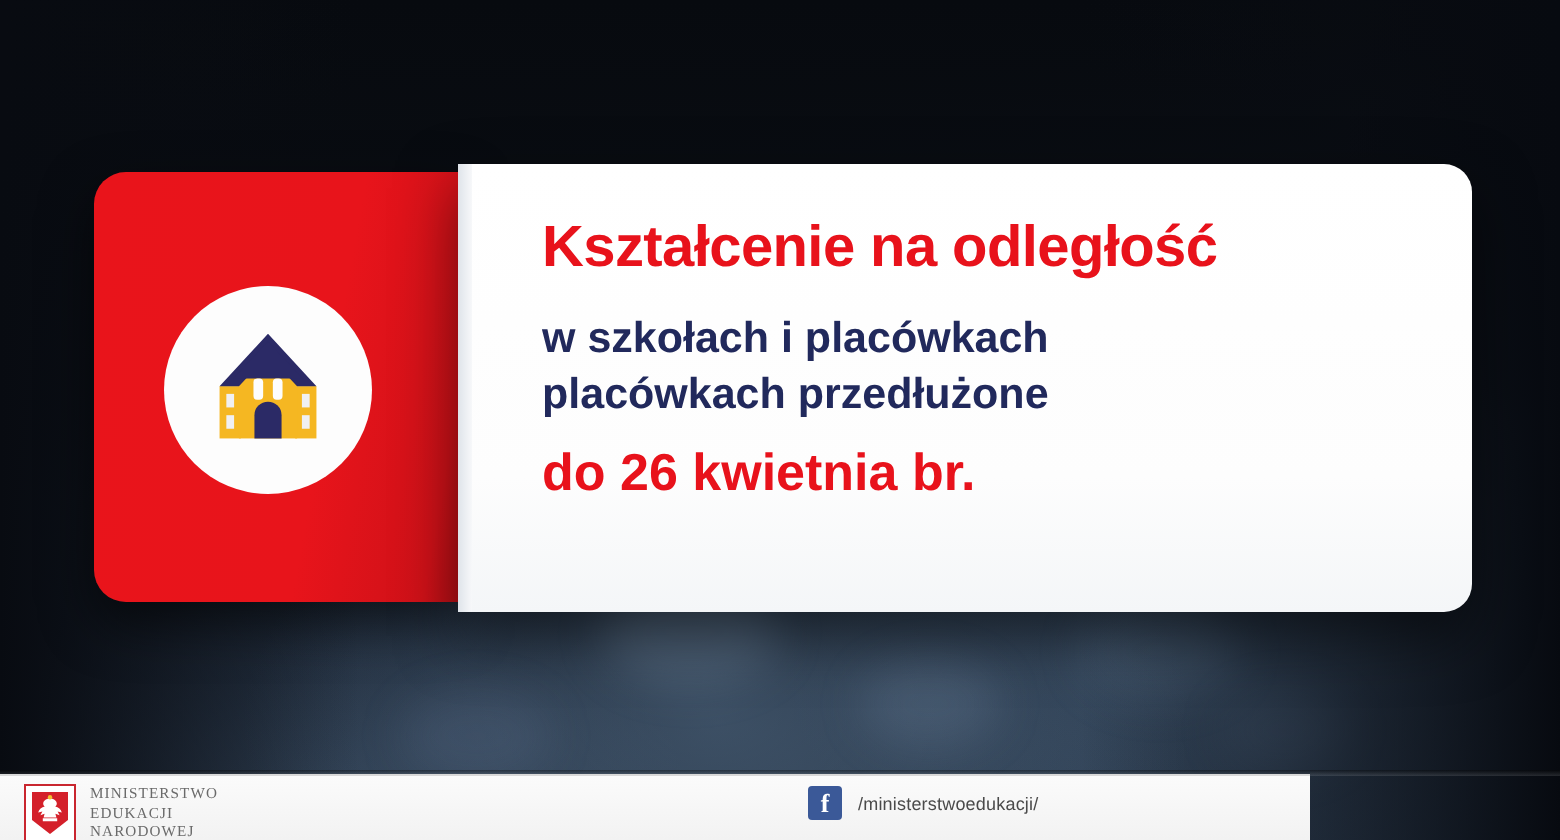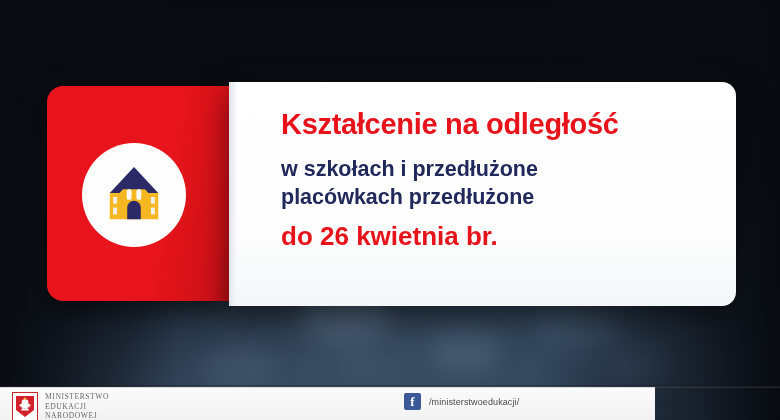--- a/index.html
+++ b/index.html
@@ -50,21 +50,21 @@
     position:absolute;left:229px;top:82px;width:507px;height:224px;
     background:linear-gradient(180deg,#ffffff 0%,#fdfdfd 70%,#f4f6f8 100%);
     border-radius:0 14px 14px 0;
     box-shadow:0 12px 30px rgba(0,0,0,.5);
   }
   .white-card:before{
     content:"";position:absolute;left:0;top:0;width:7px;height:100%;
     background:linear-gradient(90deg,#dfe4ea,#f7f8fa);
     border-radius:0;
   }
-  .text-wrap{position:absolute;left:42px;top:27px;right:24px;margin-left:10px;}
+  .text-wrap{position:absolute;left:42px;top:27px;right:24px;}
   .t-head{
     color:#e8121b;font-size:29px;font-weight:bold;letter-spacing:-.3px;
     line-height:1.06;margin:0 0 15px 0;white-space:nowrap;
   }
   .t-line{
     color:#21295c;font-size:21.5px;font-weight:bold;line-height:1.33;
     margin:0;white-space:nowrap;
   }
   .t-date{
     color:#e8121b;font-size:26px;font-weight:bold;line-height:1.33;
@@ -139,21 +139,21 @@
         <rect x="34.5" y="26" width="5" height="11" rx="2" fill="#fdfdfd"></rect>
 
         <path d="M25 57 L25 45 a7 7 0 0 1 14 0 L39 57 Z" fill="#2b2a66"></path>
       </svg>
     </div>
   </div>
 
   <div class="white-card">
     <div class="text-wrap">
       <div class="t-head">Kształcenie na odległość</div>
-      <div class="t-line">w szkołach i przedłużone</div>
+      <div class="t-line">w szkołach i placówkach</div>
       <div class="t-line">placówkach przedłużone</div>
       <div class="t-date">do 26 kwietnia br.</div>
     </div>
   </div>
 
   <div class="footer-sep"></div>
   <div class="footer">
 
     <div class="f-item f-ministry">
       <div class="emblem">

